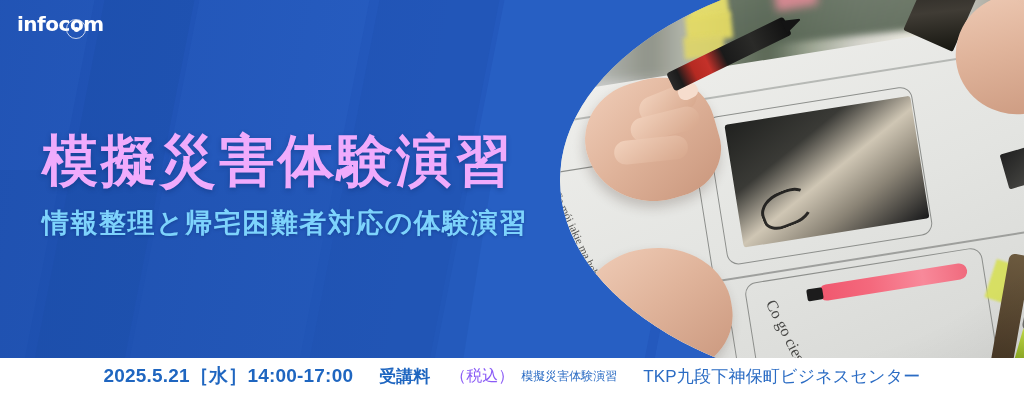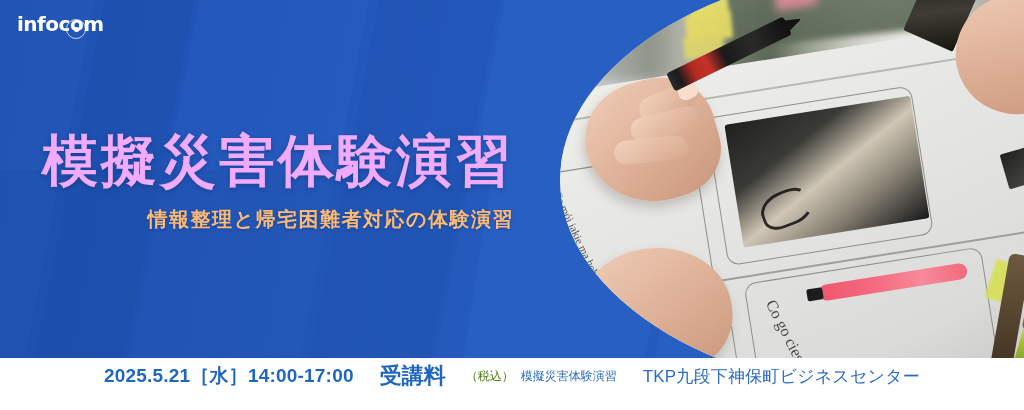--- a/index.html
+++ b/index.html
@@ -301,22 +301,22 @@
     margin-top: 12px;
     color: #f0abfc;
     font-size: 56px;
     font-weight: 700;
     letter-spacing: 3px;
     line-height: 1.05;
     text-shadow: 0 2px 5px rgba(10,36,95,.35);
   }
   .lead {
     margin-top: 16px;
-    color: #fdba74;
-    font-size: 20px;
+    color: #7dd3fc;
+    font-size: 27px;
     font-weight: 700;
     letter-spacing: 1.5px;
     line-height: 1.25;
     text-shadow: 0 1px 3px rgba(10,36,95,.35);
     text-align: right;
   }
 
   
   .infobar {
     position: absolute;
@@ -333,32 +333,32 @@
     color: #1f66c0;
     font-size: 19px;
     font-weight: 700;
     letter-spacing: .2px;
   }
   .gap-lg { width: 26px; display: inline-block; }
   .gap-md { width: 13px; display: inline-block; }
   .gap-sm { width: 7px; display: inline-block; }
   .info-fee-label {
     color: #1f66c0;
-    font-size: 22px;
+    font-size: 17px;
     font-weight: 700;
   }
   .info-fee-value {
     color: #1f66c0;
     font-size: 21px;
     font-weight: 700;
     letter-spacing: .3px;
   }
   .info-tax {
-    color: #4d7c0f;
-    font-size: 12px;
+    color: #8b5cf6;
+    font-size: 16px;
     font-weight: 400;
   }
   .info-per {
     color: #2b6cc4;
     font-size: 12px;
     font-weight: 400;
   }
   .info-venue {
     color: #2b6cc4;
     font-size: 17px;

